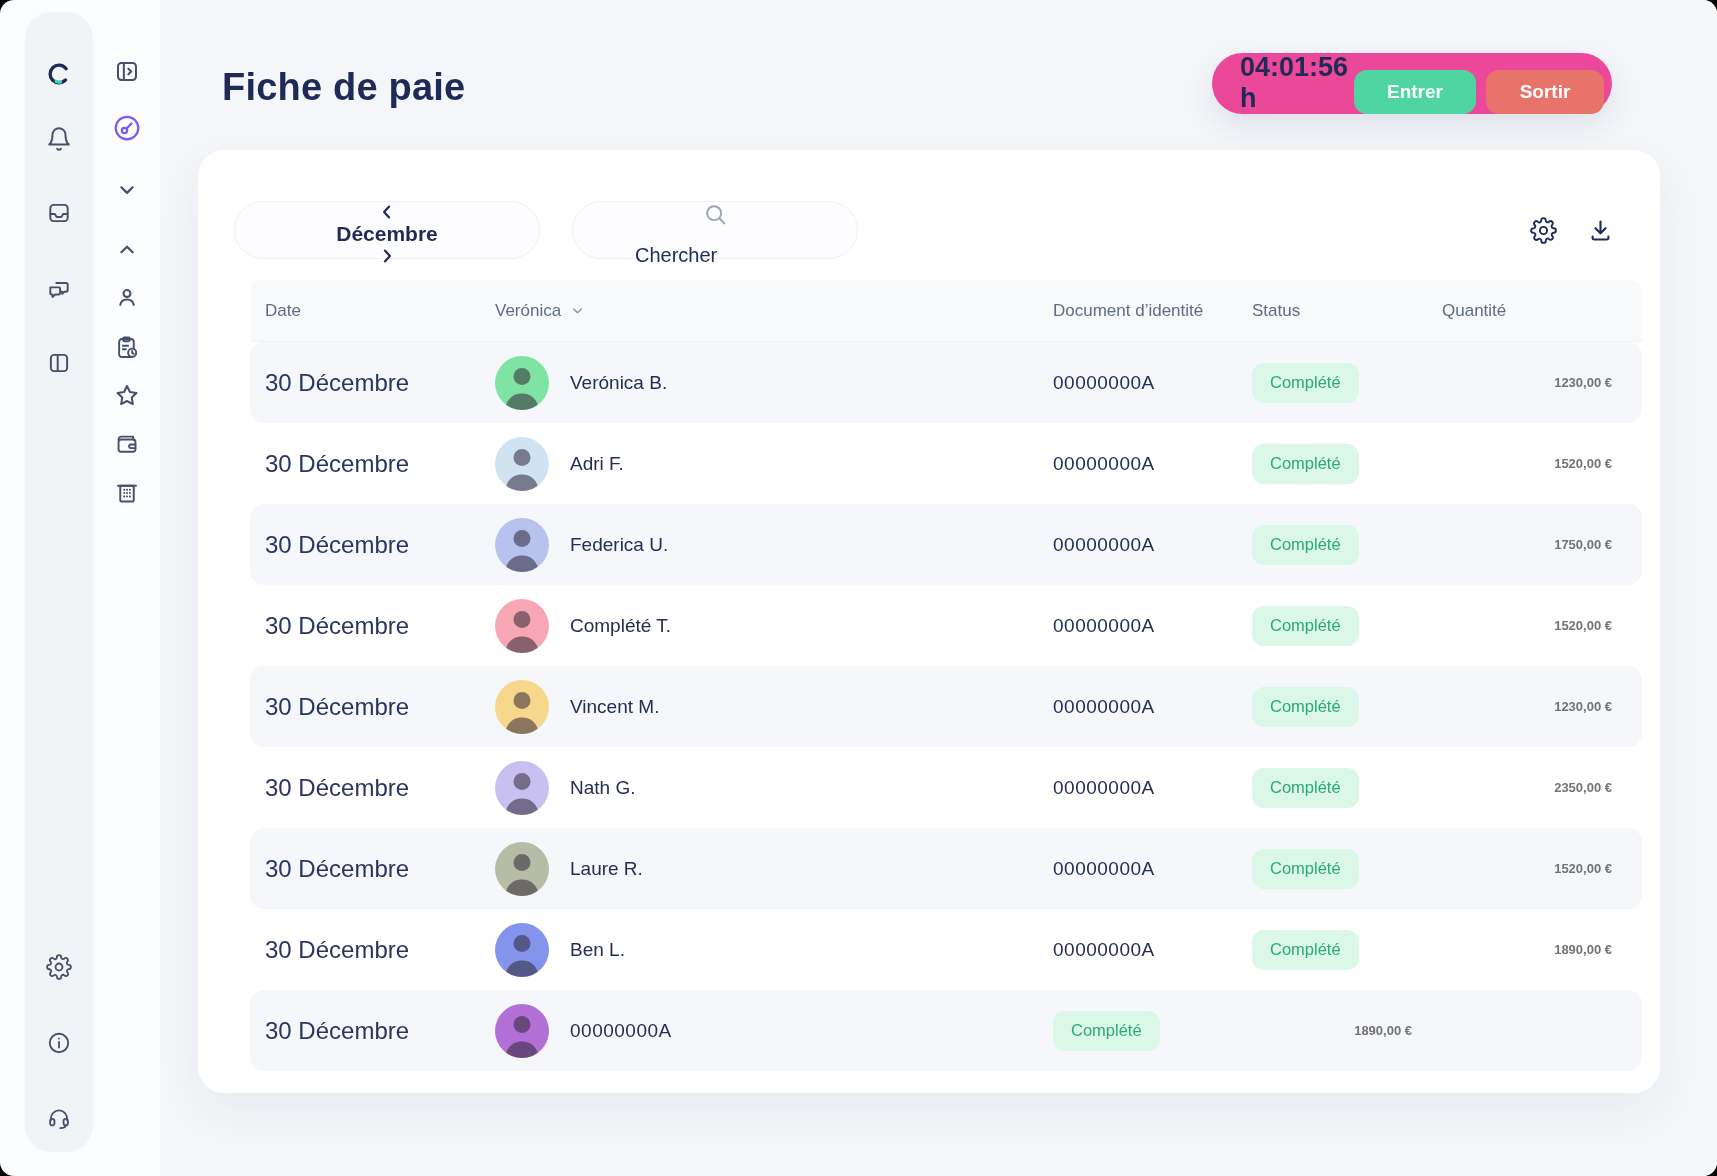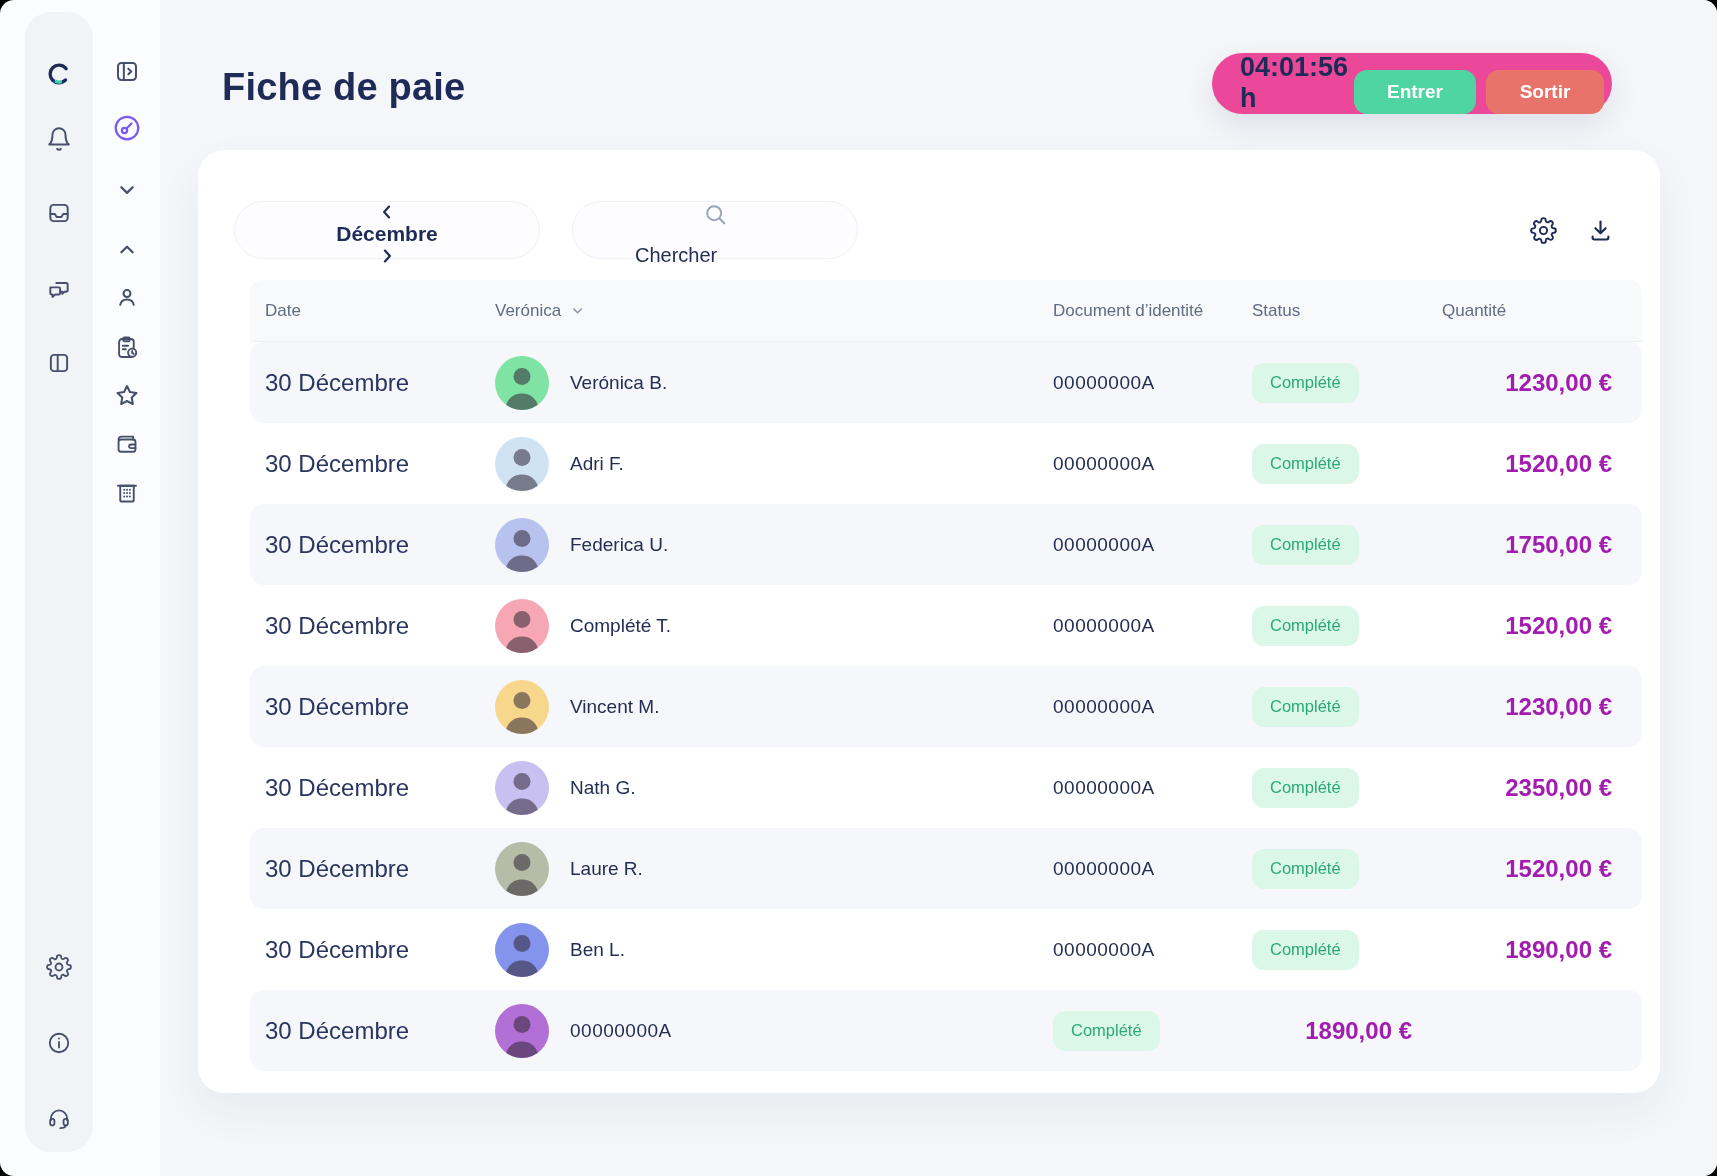--- a/index.html
+++ b/index.html
@@ -74,21 +74,21 @@
         align-items:center;height:81px;}
   .trow.band{background:#f5f7fa;border-radius:14px;}
   .cell-date{padding-left:15px;font-size:24px;color:#2a3560;}
   .avatar{width:54px;height:54px;border-radius:50%;display:block;position:relative;
           overflow:hidden;}
   .avatar svg{position:absolute;left:0;top:0;width:100%;height:100%;}
   .cell-name{font-size:19px;color:#242e55;}
   .cell-doc{font-size:19px;color:#242e55;letter-spacing:.5px;}
   .chip{display:inline-flex;align-items:center;height:40px;padding:0 18px;border-radius:12px;
         background:#dbf7e8;color:#2ba977;font-size:16.5px;}
-  .cell-amount{text-align:right;padding-right:30px;font-size:24px;font-weight:700;color:#a21caf;}
+  .cell-amount{text-align:right;padding-right:30px;font-size:13px;font-weight:700;color:#737373;}
 </style>
 </head>
 <body>
 
 <div class="app">
 
   <div class="left-rail">
     <span class="rail-icon" style="top:49px">
       <svg viewBox="0 0 24 24" fill="none">
         <circle cx="12" cy="12" r="8.2" stroke="#1f2b57" stroke-width="3.1" stroke-dasharray="40 12" stroke-dashoffset="-6" stroke-linecap="round"></circle>

